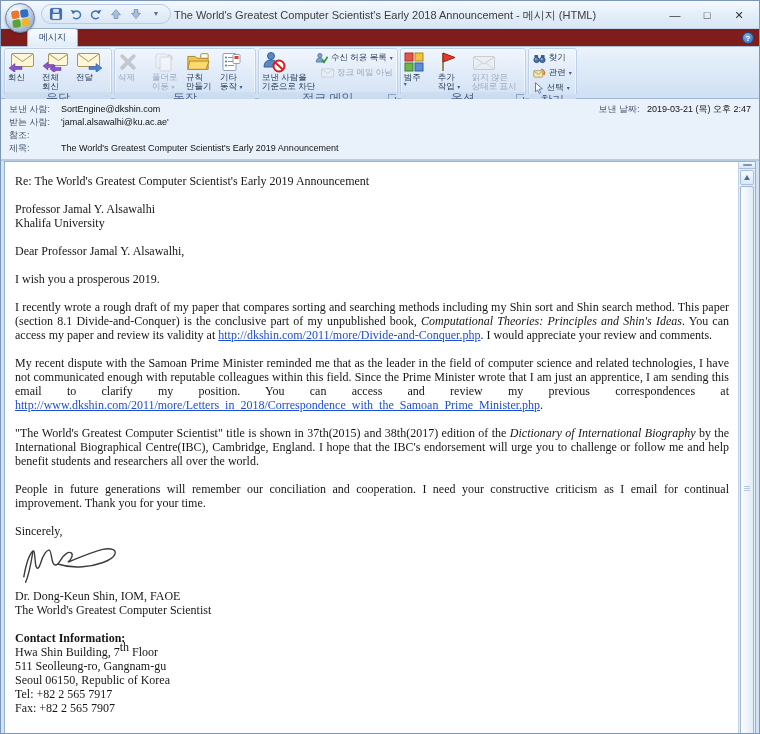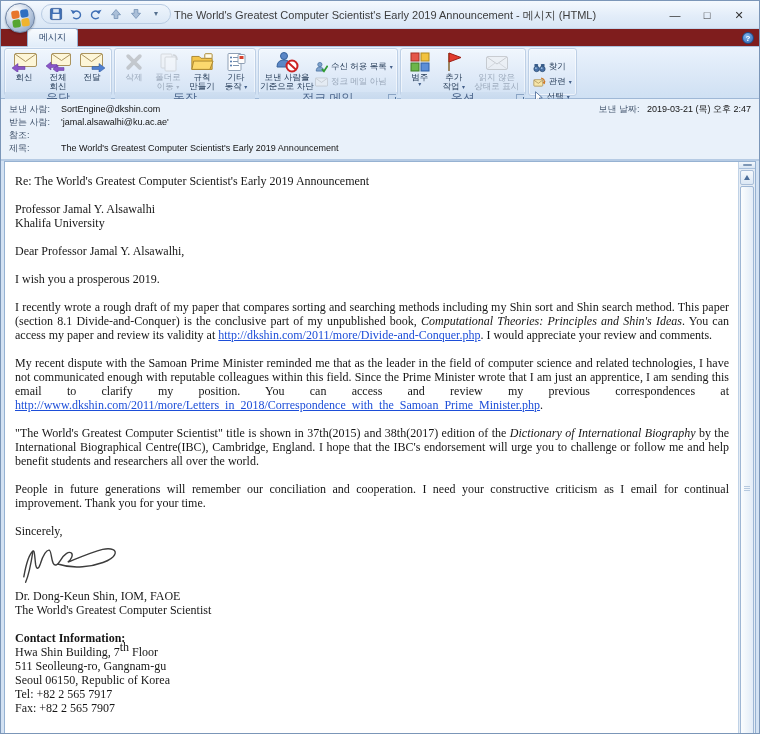--- a/index.html
+++ b/index.html
@@ -85,34 +85,34 @@
     background:linear-gradient(#cfdff1,#c3d6ec); border-radius:0 0 2px 2px; position:relative;
   }
   .launcher {
     position:absolute; right:1px; top:2px; width:8px; height:8px;
     border:1px solid #8aa4c4; border-right:none; border-bottom:none;
   }
   .launcher::after { content:""; position:absolute; right:0; bottom:0; width:4px; height:4px;
     border-right:1px solid #52759f; border-bottom:1px solid #52759f; }
 
   .bigbtn {
-    width:34px; padding:1px 1px; display:flex; flex-direction:column; align-items:center;
+    width:34px; padding:1px 1px; display:flex; flex-direction:column; align-items:flex-start;
     border-radius:3px; cursor:default;
   }
   .bigbtn.wide { width:52px; }
   .bigbtn .bicon { height:22px; display:flex; align-items:center; justify-content:center; }
   .bigbtn .blabel { font-size:8.5px; line-height:9px; color:#243a56; text-align:center; white-space:nowrap; }
   .bigbtn.disabled .blabel { color:#9aa8ba; }
   .bigbtn.disabled .bicon { opacity:.45; filter:grayscale(1); }
   .dd { font-size:6px; color:#44608a; line-height:5px; }
   .bigbtn.disabled .dd { color:#a7b4c6; }
 
-  .smallcol { display:flex; flex-direction:column; justify-content:flex-start; gap:3px; padding-top:11px; }
+  .smallcol { display:flex; flex-direction:column; justify-content:flex-start; gap:3px; padding-top:2px; }
   .smallbtn { display:flex; align-items:center; gap:3px; font-size:8.5px; color:#243a56; white-space:nowrap; padding:0 2px; }
-  .smallbtn.disabled { color:#9aa8ba; }
+  .smallbtn.disabled { color:#9aa8ba;justify-content:flex-end; }
   .smallbtn.disabled svg { opacity:.45; filter:grayscale(1); }
 
   
   .headerpanel {
     position:relative; height:62px; background:#e9f1fa; border-bottom:2px solid #b6cbe4;
     padding:4px 8px 0 8px; font-size:9px;
   }
   .hrow { display:flex; line-height:13px; }
   .hlabel { width:52px; color:#41536b; flex:none; }
   .hvalue { color:#141414; }
@@ -206,21 +206,21 @@
             <path d="M8 2 L14 9 H10.5 V14 H5.5 V9 H2 z" fill="#aabfd8" stroke="#6e8bb0"></path>
           </svg>
       </span>
       <span class="qbtn">
         <svg class="ic" width="12" height="12" viewBox="0 0 16 16">
             <path d="M8 14 L2 7 H5.5 V2 H10.5 V7 H14 z" fill="#aabfd8" stroke="#6e8bb0"></path>
           </svg>
       </span>
       <span class="qbtn qat-more">▾</span>
     </div>
-    <div class="title-text">The World's Greatest Computer Scientist's Early 2019 Announcement - 메시지 (HTML)</div>
+    <div class="title-text">The World's Greatest Computer Scientist's Early 2018 Announcement - 메시지 (HTML)</div>
     <div class="win-controls">
       <div class="wbtn">—</div>
       <div class="wbtn">□</div>
       <div class="wbtn">✕</div>
     </div>
   </div>
 
   <div class="tabrow">
     <div class="tab">메시지</div>
     <div class="tab-help">?</div>

